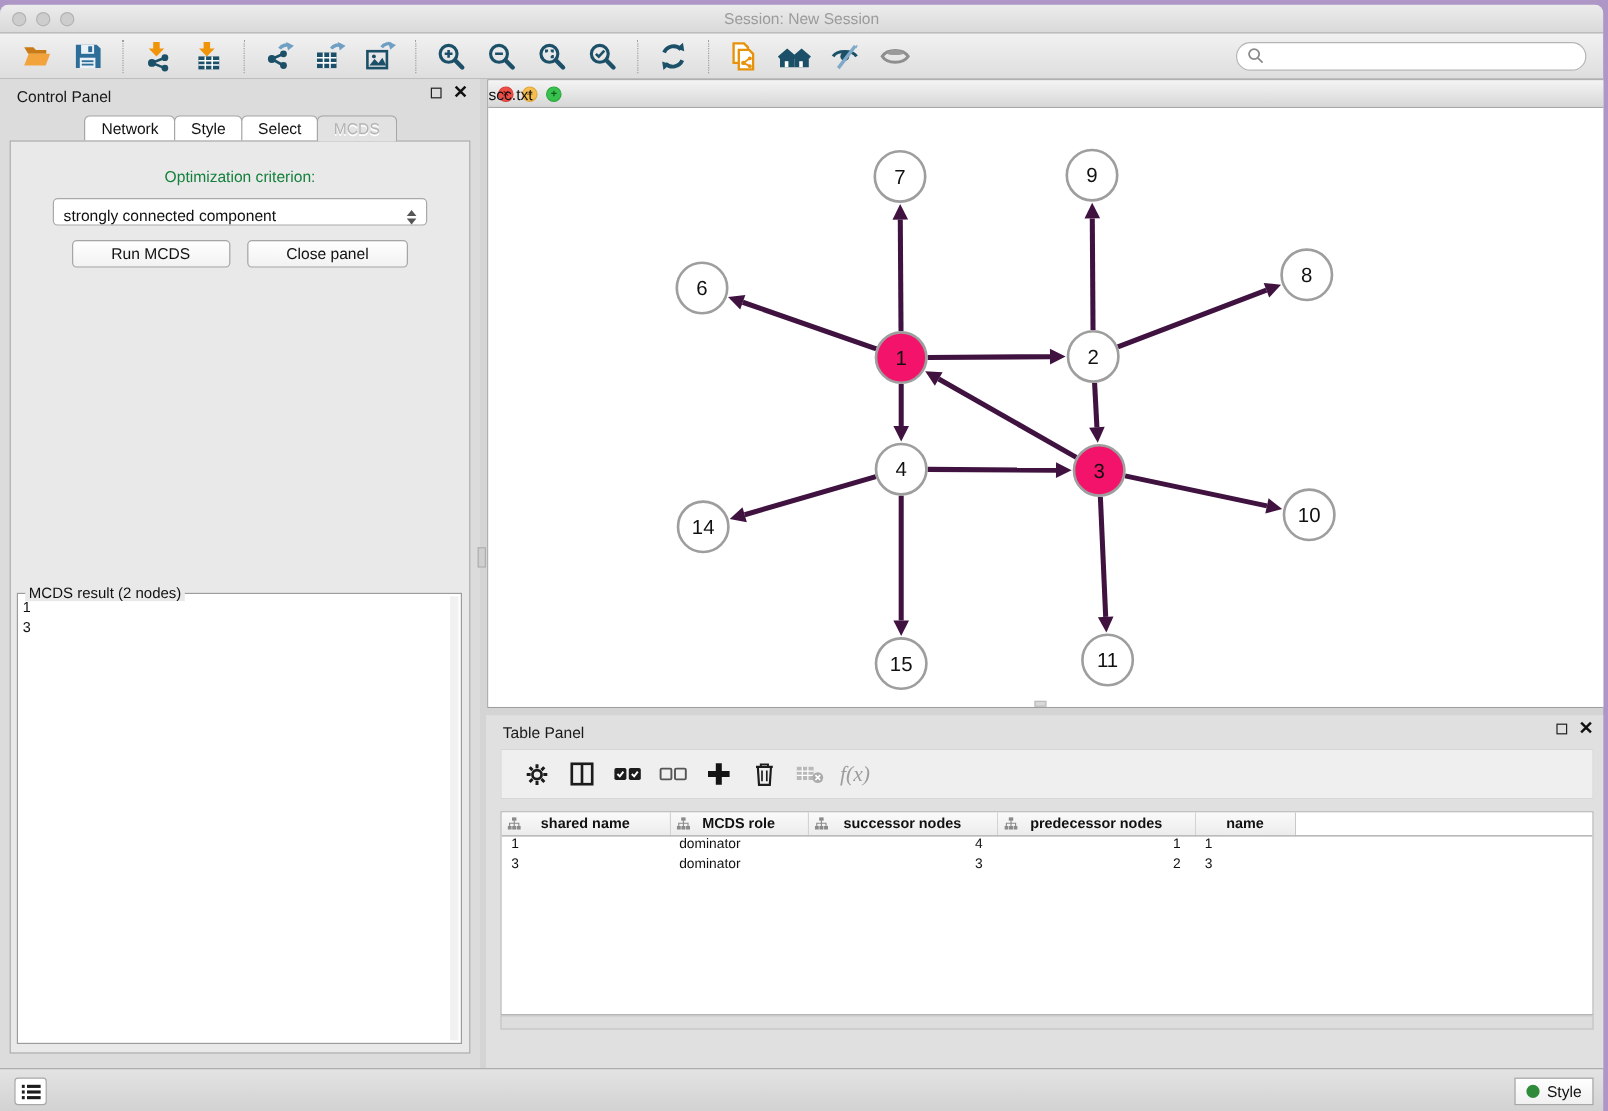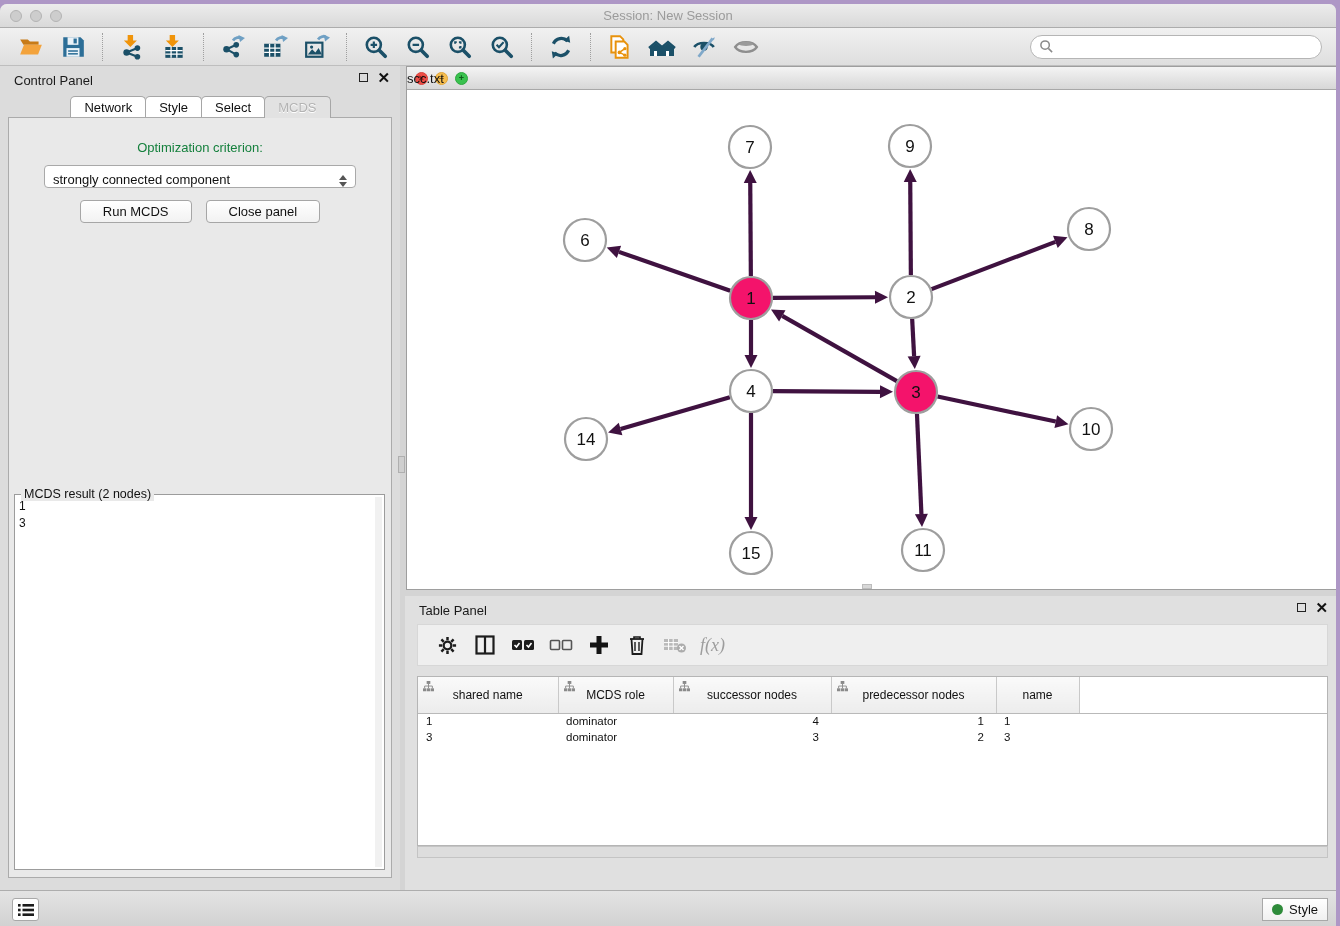--- a/index.html
+++ b/index.html
@@ -52,21 +52,21 @@
     border:1px solid #ABABAB; background:#E9E9E9; }
   .opt-label { margin-top:22px; text-align:center; font-size:13px; color:#15803d; }
   .dropdown { margin:10px auto 0; width:312px; height:23px; background:#fff;
     border:1px solid #A9A9A9; border-radius:4px; display:flex; align-items:flex-end;
     padding:0 8px; font-size:13px; color:#111; }
   .dd-stepper { margin-left:auto; display:flex; flex-direction:column; gap:2px; }
   .dd-up { width:0; height:0; border-left:4px solid transparent; border-right:4px solid transparent; border-bottom:5px solid #555; }
   .dd-dn { width:0; height:0; border-left:4px solid transparent; border-right:4px solid transparent; border-top:5px solid #555; }
   .btn-row { display:flex; justify-content:center; gap:14px; margin-top:12px; }
   .btn { background:linear-gradient(#FFFFFF,#F2F2F2); border:1px solid #A6A6A6;
-    border-radius:4px; font-size:13px; color:#111; padding:3px 22px; height:23px; }
+    border-radius:4px; font-size:13px; color:#111; padding:3px 32px; height:23px; }
 
   .result-box { position:absolute; left:5px; right:6px; top:376px; bottom:7px;
     border:1px solid #9C9C9C; background:#fff; }
   .result-label { position:absolute; top:-8px; left:6px; background:#E9E9E9;
     padding:0 3px; font-size:12.5px; color:#111; }
   .result-body { position:absolute; inset:3px 10px 2px 4px; font-size:12px; line-height:17px;
     color:#111; overflow:hidden; }
   .result-scroll { position:absolute; top:2px; bottom:2px; right:2px; width:7px; background:#F1F1F1; }
 
   
@@ -93,23 +93,23 @@
   .tpanel { position:absolute; left:405px; top:530px; width:933px; height:294px; background:#E0E0E0; }
   .tp-toolbar { position:absolute; left:12px; right:10px; top:28px; height:42px;
     background:#EFEFEF; border:1px solid #D7D7D7; display:flex; align-items:center; padding-left:10px; }
   .tp-btn { width:30px; height:30px; display:flex; align-items:center; justify-content:center; margin:0 4px; }
   .fx-label { font-size:18px; font-style:italic; color:#9D9D9D;
     font-family:"Liberation Serif", serif; margin-left:6px; }
 
   .table-wrap { position:absolute; left:12px; right:10px; top:80px; height:170px;
     background:#fff; border:1px solid #B5B5B5; overflow:hidden; }
   table { border-collapse:collapse; width:100%; table-layout:fixed; }
-  thead th { height:36px; background:linear-gradient(#FAFAFA,#ECECEC);
+  thead th { height:19px; background:linear-gradient(#FAFAFA,#ECECEC);
     border-right:1px solid #C9C9C9; border-bottom:1px solid #B9B9B9;
-    font-size:12px; font-weight:normal; color:#111; position:relative; }
+    font-size:12px; font-weight:bold; color:#111; position:relative; }
   thead th .col-icon { position:absolute; left:5px; top:4px; }
   tbody td { height:16px; font-size:11.5px; color:#111; padding:0; vertical-align:middle; }
   td.al { text-align:left; padding-left:8px; }
   td.ar { text-align:right; padding-right:12px; }
   .hscroll { position:absolute; left:12px; right:10px; top:250px; height:12px;
     background:#DDDDDD; border:1px solid #C4C4C4; }
   .tp-tabs { position:absolute; left:0; right:0; bottom:4px; height:24px;
     display:flex; justify-content:center; align-items:flex-end; }
 
   

